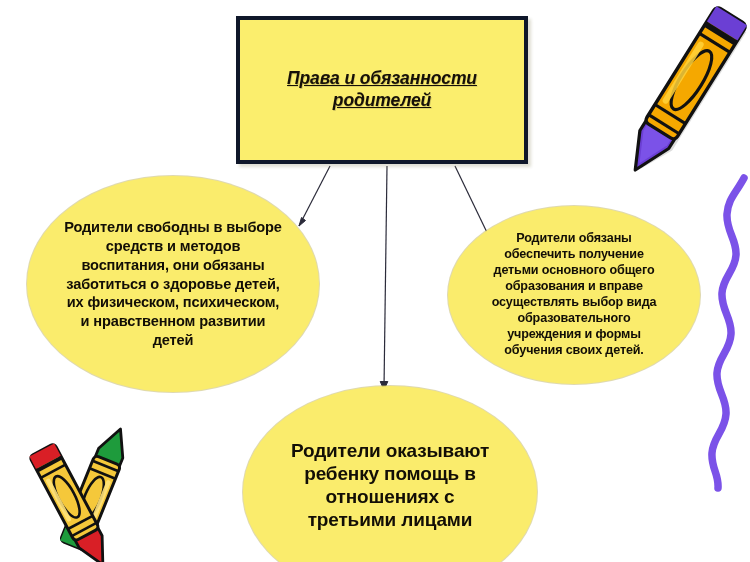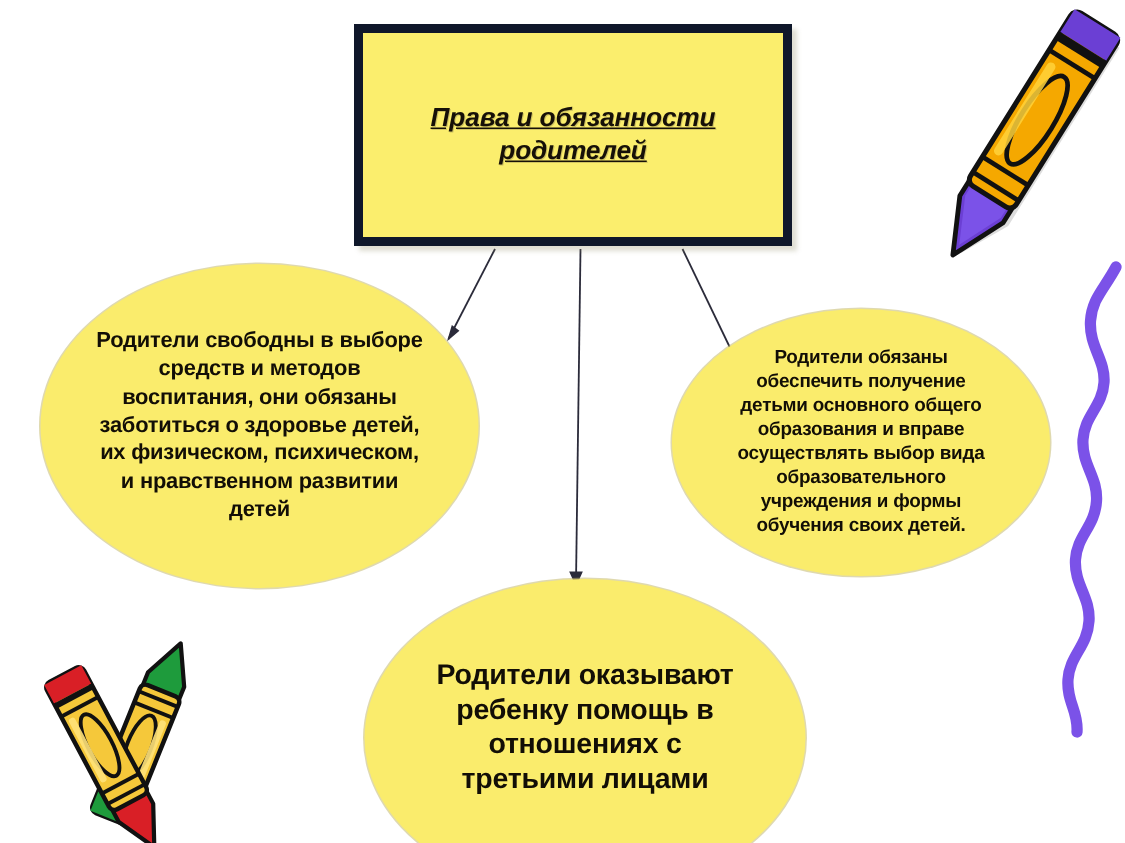--- a/index.html
+++ b/index.html
@@ -27,21 +27,21 @@
   }
 
   
   .title-box {
     position: absolute;
     left: 236px;
     top: 16px;
     width: 292px;
     height: 148px;
     background: #FBEE6D;
-    border: 6px solid #0f172a;
+    border: 4px solid #0f172a;
     box-sizing: border-box;
     box-shadow: 3px 3px 3px rgba(150,145,110,0.30);
     display: flex;
     align-items: center;
     justify-content: center;
   }
   .title-text {
     font-weight: bold;
     font-style: italic;
     text-decoration: underline;

